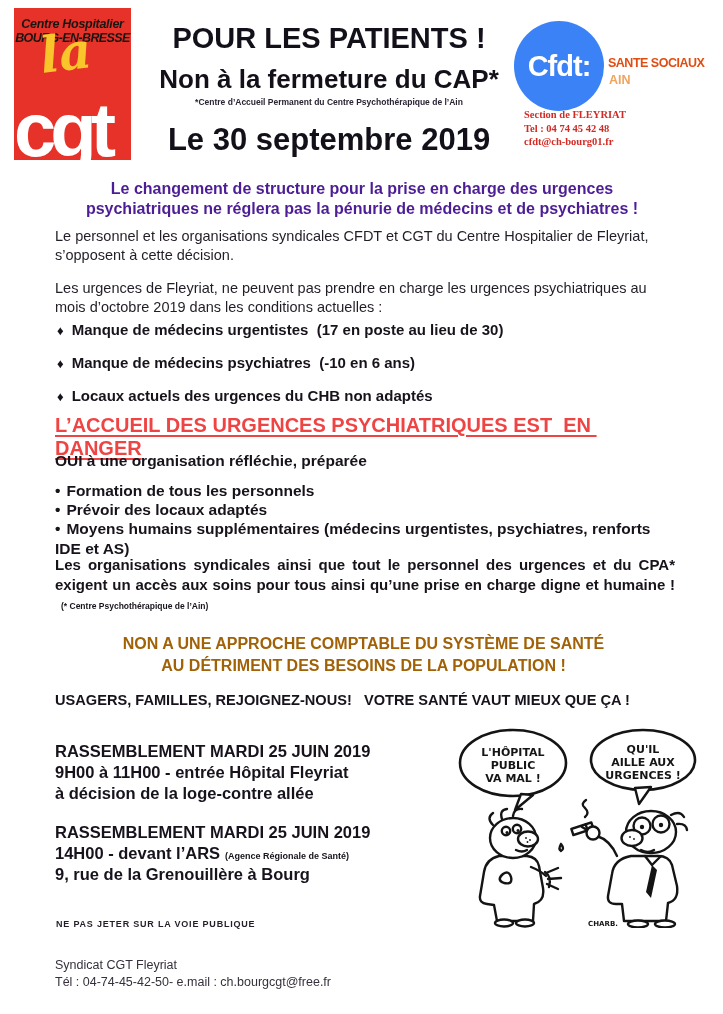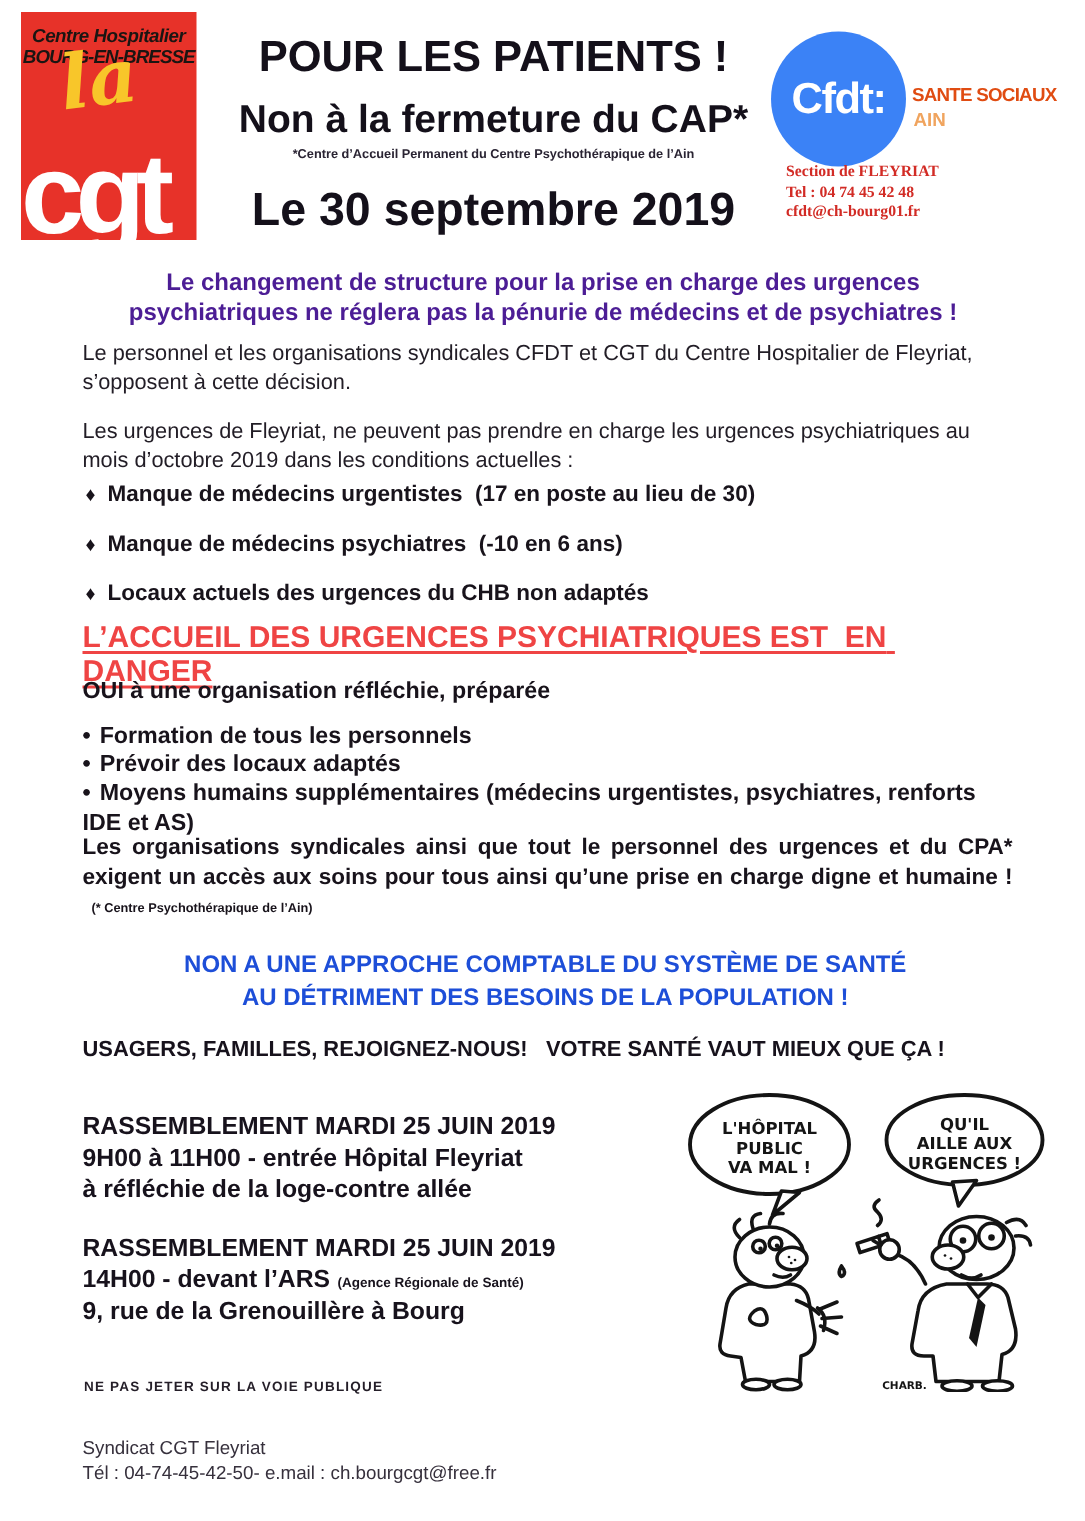--- a/index.html
+++ b/index.html
@@ -38,21 +38,21 @@
   .brow { position:absolute; left:57px; width:615px; font-weight:bold; font-size:15px; color:#18131b; }
   .brow1 { top:321px; } .brow2 { top:354px; } .brow3 { top:387px; }
   .diamond { font-size:13px; margin-right:8px; }
   .danger { position:absolute; left:55px; top:414px; width:617px; text-align:left; font-family:Liberation Sans, sans-serif; font-weight:bold; font-size:20px; color:#ef4444; }
   .danger span { text-decoration:underline; text-underline-offset:3px; }
   .oui { position:absolute; left:55px; top:452px; font-weight:bold; font-size:15.5px; color:#18131b; }
   .dots { position:absolute; left:55px; top:481px; width:622px; font-weight:bold; font-size:15.5px; line-height:1.24; color:#18131b; }
   .dot-glyph { margin-right:6px; }
   .p3 { position:absolute; left:55px; top:555px; width:620px; font-weight:bold; font-size:15px; line-height:1.3; text-align:justify; color:#18131b; }
   .inline-note { font-size:8.5px; margin-left:6px; font-weight:bold; }
-  .nonh { position:absolute; left:55px; top:633px; width:617px; text-align:center; font-weight:bold; font-size:16px; line-height:1.35; color:#1d4ed8; }
+  .nonh { position:absolute; left:55px; top:633px; width:617px; text-align:center; font-weight:bold; font-size:16px; line-height:1.35; color:#a16207; }
   .usagers { position:absolute; left:55px; top:692px; width:660px; font-weight:bold; font-size:14.6px; white-space:pre; color:#17121c; }
 
   
   .event1 { position:absolute; left:55px; top:741px; font-weight:bold; font-size:16.5px; line-height:1.26; color:#17121c; }
   .event2 { position:absolute; left:55px; top:822px; font-weight:bold; font-size:16.5px; line-height:1.26; color:#17121c; }
   .ev-note { font-size:9px; margin-left:5px; }
 
   
   .cartoon { position:absolute; left:455px; top:726px; width:262px; height:200px; }
   .cartoon text { font-family:"DejaVu Sans",sans-serif; font-weight:bold; fill:#151515; }
@@ -125,21 +125,21 @@
   <div class="nonh">
     <div>NON A UNE APPROCHE COMPTABLE DU SYSTÈME DE SANTÉ</div>
     <div>AU DÉTRIMENT DES BESOINS DE LA POPULATION !</div>
   </div>
 
   <div class="usagers">USAGERS, FAMILLES, REJOIGNEZ-NOUS!   VOTRE SANTÉ VAUT MIEUX QUE ÇA !</div>
 
   <div class="event1">
     <div>RASSEMBLEMENT MARDI 25 JUIN 2019</div>
     <div>9H00 à 11H00 - entrée Hôpital Fleyriat</div>
-    <div>à réfléchie de la loge-contre allée</div>
+    <div>à décision de la loge-contre allée</div>
   </div>
 
   <div class="event2">
     <div>RASSEMBLEMENT MARDI 25 JUIN 2019</div>
     <div><span>14H00 - devant l’ARS</span><span class="ev-note">(Agence Régionale de Santé)</span></div>
     <div>9, rue de la Grenouillère à Bourg</div>
   </div>
 
   <div class="cartoon">
     <svg viewBox="0 0 262 202" width="262" height="202">

